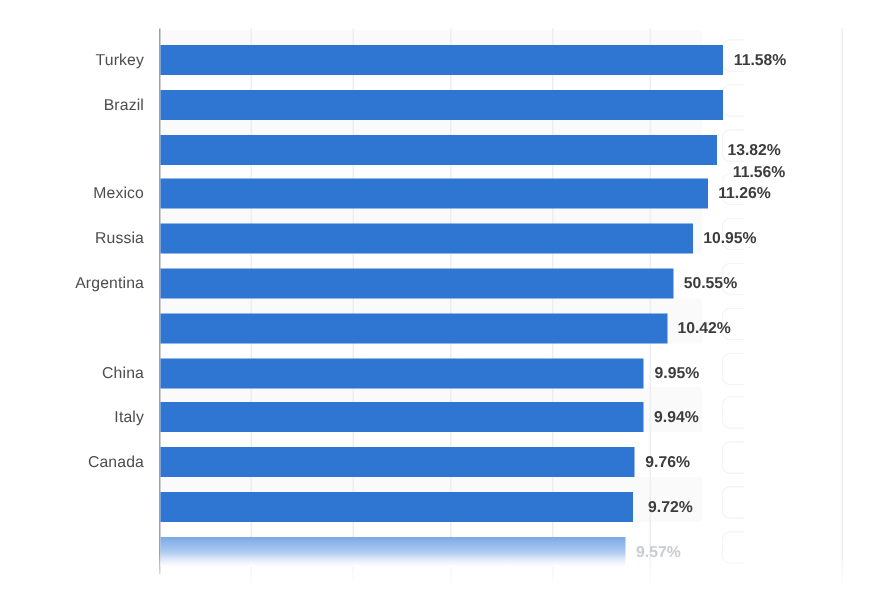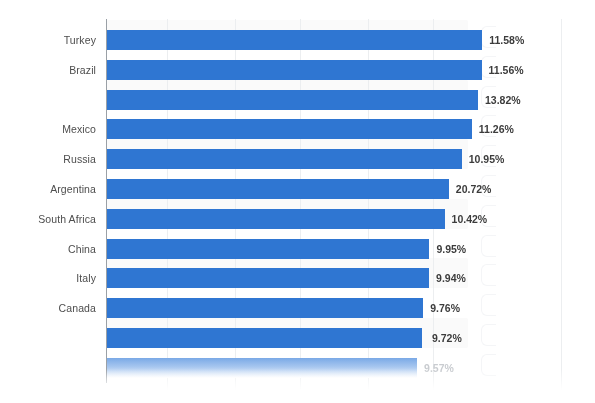--- a/index.html
+++ b/index.html
@@ -170,21 +170,21 @@
           <div class="bar-track" style="width: 375.192px;">
             <div class="bar" style="width: 375.192px; background: rgb(47, 118, 210);"></div>
           </div>
           <div class="bar-value" style="left: 489.192px;">11.58%</div>
         </div>
         <div class="bar-row" style="top: 54.8px;">
           <div class="cat-label">Brazil</div>
           <div class="bar-track" style="width: 374.544px;">
             <div class="bar" style="width: 374.544px; background: rgb(47, 118, 210);"></div>
           </div>
-          <div class="bar-value" style="left: 488.544px;">11.56%</div>
+          <div class="bar-value" style="left: 488.544px; margin-top: 45px;">11.56%</div>
         </div>
         <div class="bar-row" style="top: 84.6px;">
           <div class="bar-track" style="width: 370.98px;">
             <div class="bar" style="width: 370.98px; background: rgb(47, 118, 210);"></div>
           </div>
           <div class="bar-value" style="left: 484.98px;">13.82%</div>
         </div>
         <div class="bar-row" style="top: 114.4px; padding-left: 25px;">
           <div class="cat-label">Mexico</div>
           <div class="bar-track" style="width: 364.824px;">
@@ -197,24 +197,23 @@
           <div class="bar-track" style="width: 354.78px;">
             <div class="bar" style="width: 354.78px; background: rgb(47, 118, 210);"></div>
           </div>
           <div class="bar-value" style="left: 468.78px;">10.95%</div>
         </div>
         <div class="bar-row" style="top: 174px;">
           <div class="cat-label">Argentina</div>
           <div class="bar-track" style="width: 341.82px;">
             <div class="bar" style="width: 341.82px; background: rgb(47, 118, 210);"></div>
           </div>
-          <div class="bar-value" style="left: 455.82px;">20.72%</div>
+          <div class="bar-value" style="left: 455.82px;">50.55%</div>
         </div>
         <div class="bar-row" style="top: 203.8px;">
-          <div class="cat-label">South Africa</div>
           <div class="bar-track" style="width: 337.608px;">
             <div class="bar" style="width: 337.608px; background: rgb(47, 118, 210);"></div>
           </div>
           <div class="bar-value" style="left: 451.608px;">10.42%</div>
         </div>
         <div class="bar-row" style="top: 233.6px;">
           <div class="cat-label">China</div>
           <div class="bar-track" style="width: 322.38px;">
             <div class="bar" style="width: 322.38px; background: rgb(47, 118, 210);"></div>
           </div>

